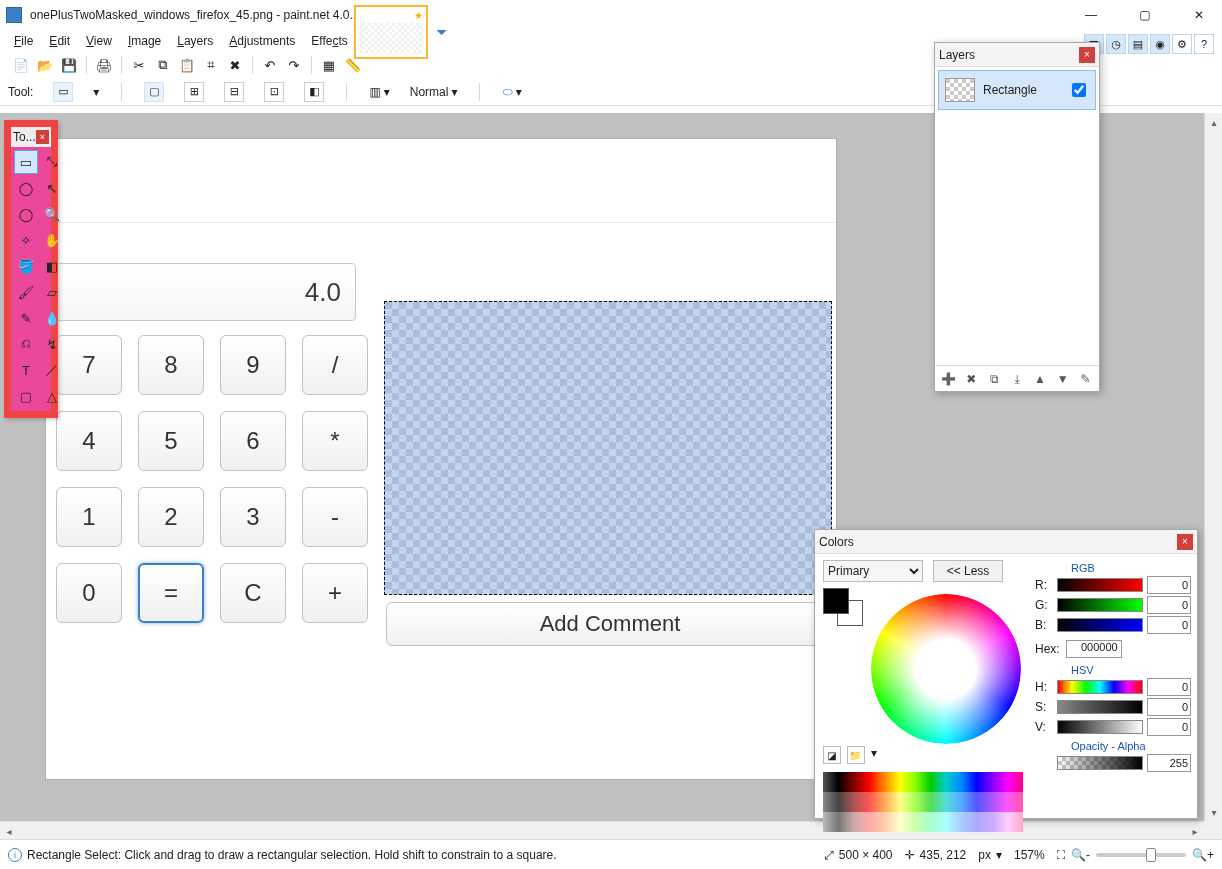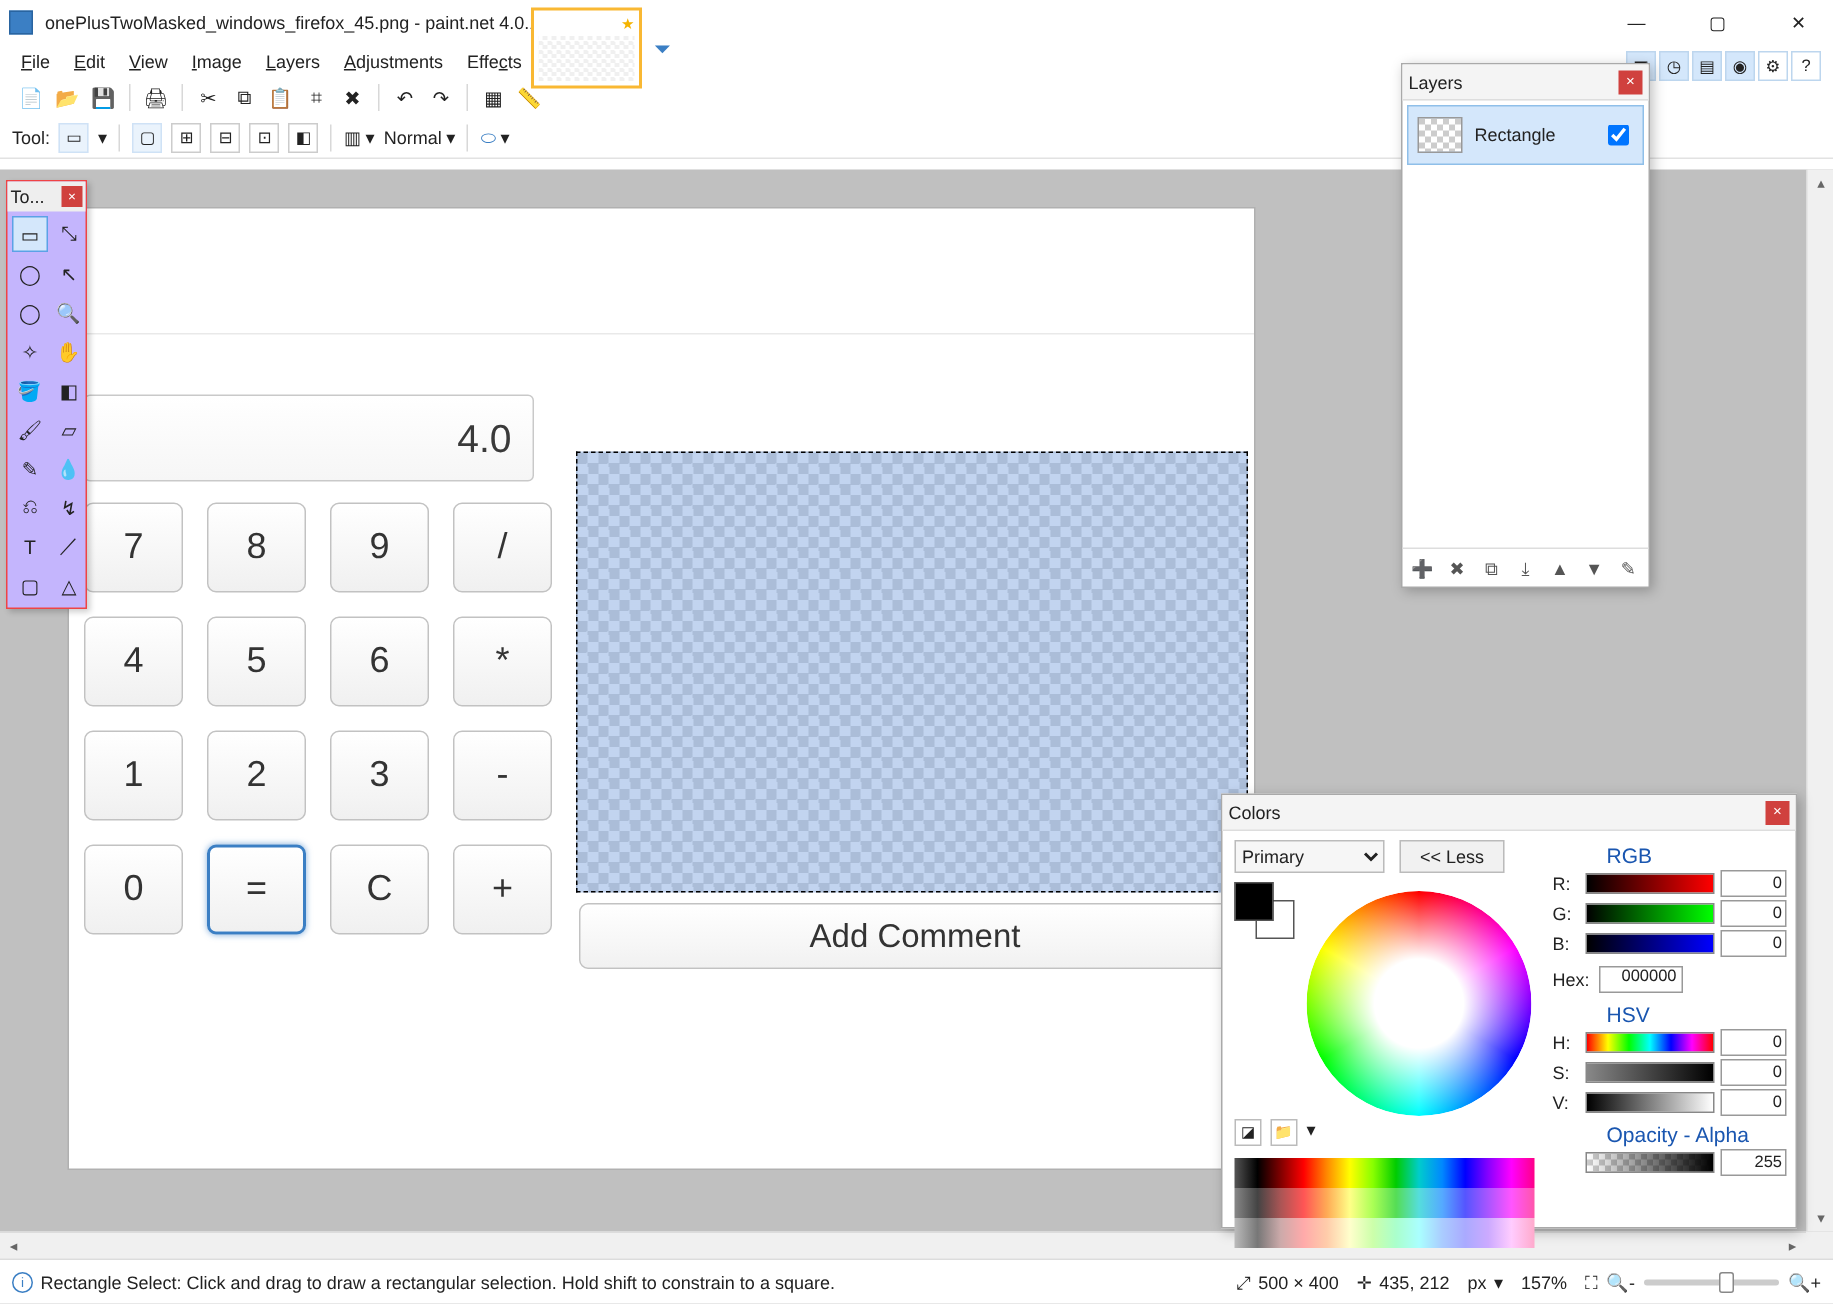--- a/index.html
+++ b/index.html
@@ -29,21 +29,21 @@
   .chev{color:#3b7fc4;font-size:14px;}
   
   .menubar{height:22px;display:flex;align-items:center;gap:16px;padding-left:14px;}
   .menubar span{cursor:default;}
   .menubar span u{text-decoration:underline;}
   
   .tb1{height:26px;display:flex;align-items:center;gap:6px;padding-left:12px;}
   .tbi{width:18px;height:18px;display:flex;align-items:center;justify-content:center;font-size:13px;}
   .sep{width:1px;height:18px;background:#d8d8d8;margin:0 2px;}
   
-  .tb2{height:28px;display:flex;align-items:center;gap:6px;padding-left:8px;border-bottom:1px solid #e2e2e2;}
+  .tb2{height:28px;display:flex;align-items:center;gap:20px;padding-left:8px;border-bottom:1px solid #e2e2e2;}
   .lbl{font-size:12px;}
   .mini-btn{width:20px;height:20px;border:1px solid #cfe2f6;background:#eaf3fc;display:flex;align-items:center;justify-content:center;font-size:11px;}
   .drop{display:flex;align-items:center;gap:3px;}
   
   .rightstrip{position:absolute;right:8px;top:34px;display:flex;gap:2px;align-items:center;}
   .rs{width:20px;height:20px;border:1px solid #bdd6ee;display:flex;align-items:center;justify-content:center;font-size:11px;}
   .rs.sel{background:#d4e7fb;}
   
   .workspace{position:absolute;left:0;top:113px;right:0;bottom:30px;background:var(--mdi);}
   .vscroll{position:absolute;right:0;top:0;bottom:18px;width:18px;background:#f0f0f0;border-left:1px solid #dcdcdc;}
@@ -57,21 +57,21 @@
   .display{margin:40px 10px 0 10px;height:58px;border:1px solid #c9c9c9;border-radius:4px;background:linear-gradient(#fff,#f6f6f6);display:flex;align-items:center;justify-content:flex-end;padding-right:14px;font-size:26px;color:#3a3a3a;width:300px;}
   .keys{margin:14px 0 0 10px;width:310px;display:grid;grid-template-columns:repeat(4,66px);grid-auto-rows:60px;gap:16px;}
   .key{border:1px solid #c2c2c2;border-radius:6px;background:linear-gradient(#fff,#f0f0f0);display:flex;align-items:center;justify-content:center;font-size:24px;color:#333;}
   .key.focus{border:2px solid #3b7fc4;box-shadow:0 0 4px rgba(59,127,196,.6);}
   .addc{position:absolute;left:340px;top:463px;width:448px;height:44px;border:1px solid #c2c2c2;border-radius:6px;background:linear-gradient(#fff,#f1f1f1);display:flex;align-items:center;justify-content:center;font-size:22px;color:#333;}
   
   .selarea{position:absolute;left:338px;top:162px;width:448px;height:294px;border:1px dashed #000;background:
      linear-gradient(rgba(120,160,220,.45),rgba(120,160,220,.45)),
      repeating-conic-gradient(#fff 0 25%,#d5d5d5 0 50%) 0 0/14px 14px;}
   
-  .palette{position:absolute;left:4px;top:120px;width:54px;background:#c4b5fd;border:1px solid #ef4444;box-shadow:2px 2px 4px rgba(0,0,0,.2);}
+  .palette{position:absolute;left:4px;top:120px;width:54px;background:#ec4899;border:7px solid #ef4444;box-shadow:2px 2px 4px rgba(0,0,0,.2);}
   .palette .titlerow{height:20px;background:#eee;display:flex;align-items:center;justify-content:space-between;padding:0 2px;font-size:11px;}
   .palette .titlerow .x{width:14px;height:14px;background:#d0413e;color:#fff;font-size:9px;display:flex;align-items:center;justify-content:center;}
   .palette .grid{display:grid;grid-template-columns:repeat(2,24px);grid-auto-rows:24px;gap:2px;padding:3px;}
   .palette .tool{display:flex;align-items:center;justify-content:center;font-size:13px;}
   .palette .tool.sel{background:#d4e7fb;border:1px solid #5ba2e6;}
   
   .layerswin{position:absolute;right:122px;top:42px;width:166px;height:350px;background:#fff;border:1px solid #a9a9a9;box-shadow:2px 2px 8px rgba(0,0,0,.25);}
   .panelhdr{height:24px;background:#f4f4f4;border-bottom:1px solid #ddd;display:flex;align-items:center;justify-content:space-between;padding:0 4px;font-size:12px;}
   .panelhdr .x{width:16px;height:16px;background:#d0413e;color:#fff;font-size:10px;display:flex;align-items:center;justify-content:center;}
   .layerrow{height:40px;background:var(--select-blue);border:1px solid #8fbfe9;margin:3px;display:flex;align-items:center;gap:8px;padding:0 6px;}
@@ -97,21 +97,21 @@
   .wheel .cursor{position:absolute;left:72px;top:75px;width:8px;height:8px;border:1px solid #000;border-radius:50%;}
   .morebtn{position:absolute;left:8px;top:192px;display:flex;gap:6px;}
   .tiny{width:18px;height:18px;border:1px solid #bbb;display:flex;align-items:center;justify-content:center;font-size:10px;}
   .palettebar{position:absolute;left:8px;top:218px;width:200px;height:60px;display:flex;flex-direction:column;}
   .pbar{flex:1;}
   .pbar.r1{background:linear-gradient(90deg,#555,#000,#800000,#f00,#f80,#ff0,#8f0,#0c0,#0cc,#08f,#00f,#80f,#f0f,#f08);}
   .pbar.r2{background:linear-gradient(90deg,#888,#444,#a55,#f55,#fa5,#ff8,#af5,#5d5,#5dd,#5af,#55f,#a5f,#f5f,#f5a);}
   .pbar.r3{background:linear-gradient(90deg,#bbb,#777,#caa,#faa,#fca,#ffc,#cfa,#afc,#aff,#acf,#aaf,#caf,#fcf,#fac);}
   
   .inputs{position:absolute;left:220px;top:4px;right:6px;}
-  .grouplbl{color:#1a56b0;font-size:14px;margin:4px 0 2px 0;padding-left:36px;}
+  .grouplbl{color:#1a56b0;font-size:11px;margin:4px 0 2px 0;padding-left:36px;}
   .irow{display:flex;align-items:center;gap:4px;margin:2px 0;}
   .irow .il{width:18px;}
   .grad{flex:1;height:14px;border:1px solid #888;}
   .grad.r{background:linear-gradient(90deg,#000,#f00);}
   .grad.g{background:linear-gradient(90deg,#000,#0f0);}
   .grad.b{background:linear-gradient(90deg,#000,#00f);}
   .grad.h{background:linear-gradient(90deg,red,yellow,lime,cyan,blue,magenta,red);}
   .grad.s{background:linear-gradient(90deg,#888,#000);}
   .grad.v{background:linear-gradient(90deg,#000,#fff);}
   .grad.a{background:repeating-conic-gradient(#ccc 0 25%,#fff 0 50%) 0 0/8px 8px;position:relative;}

